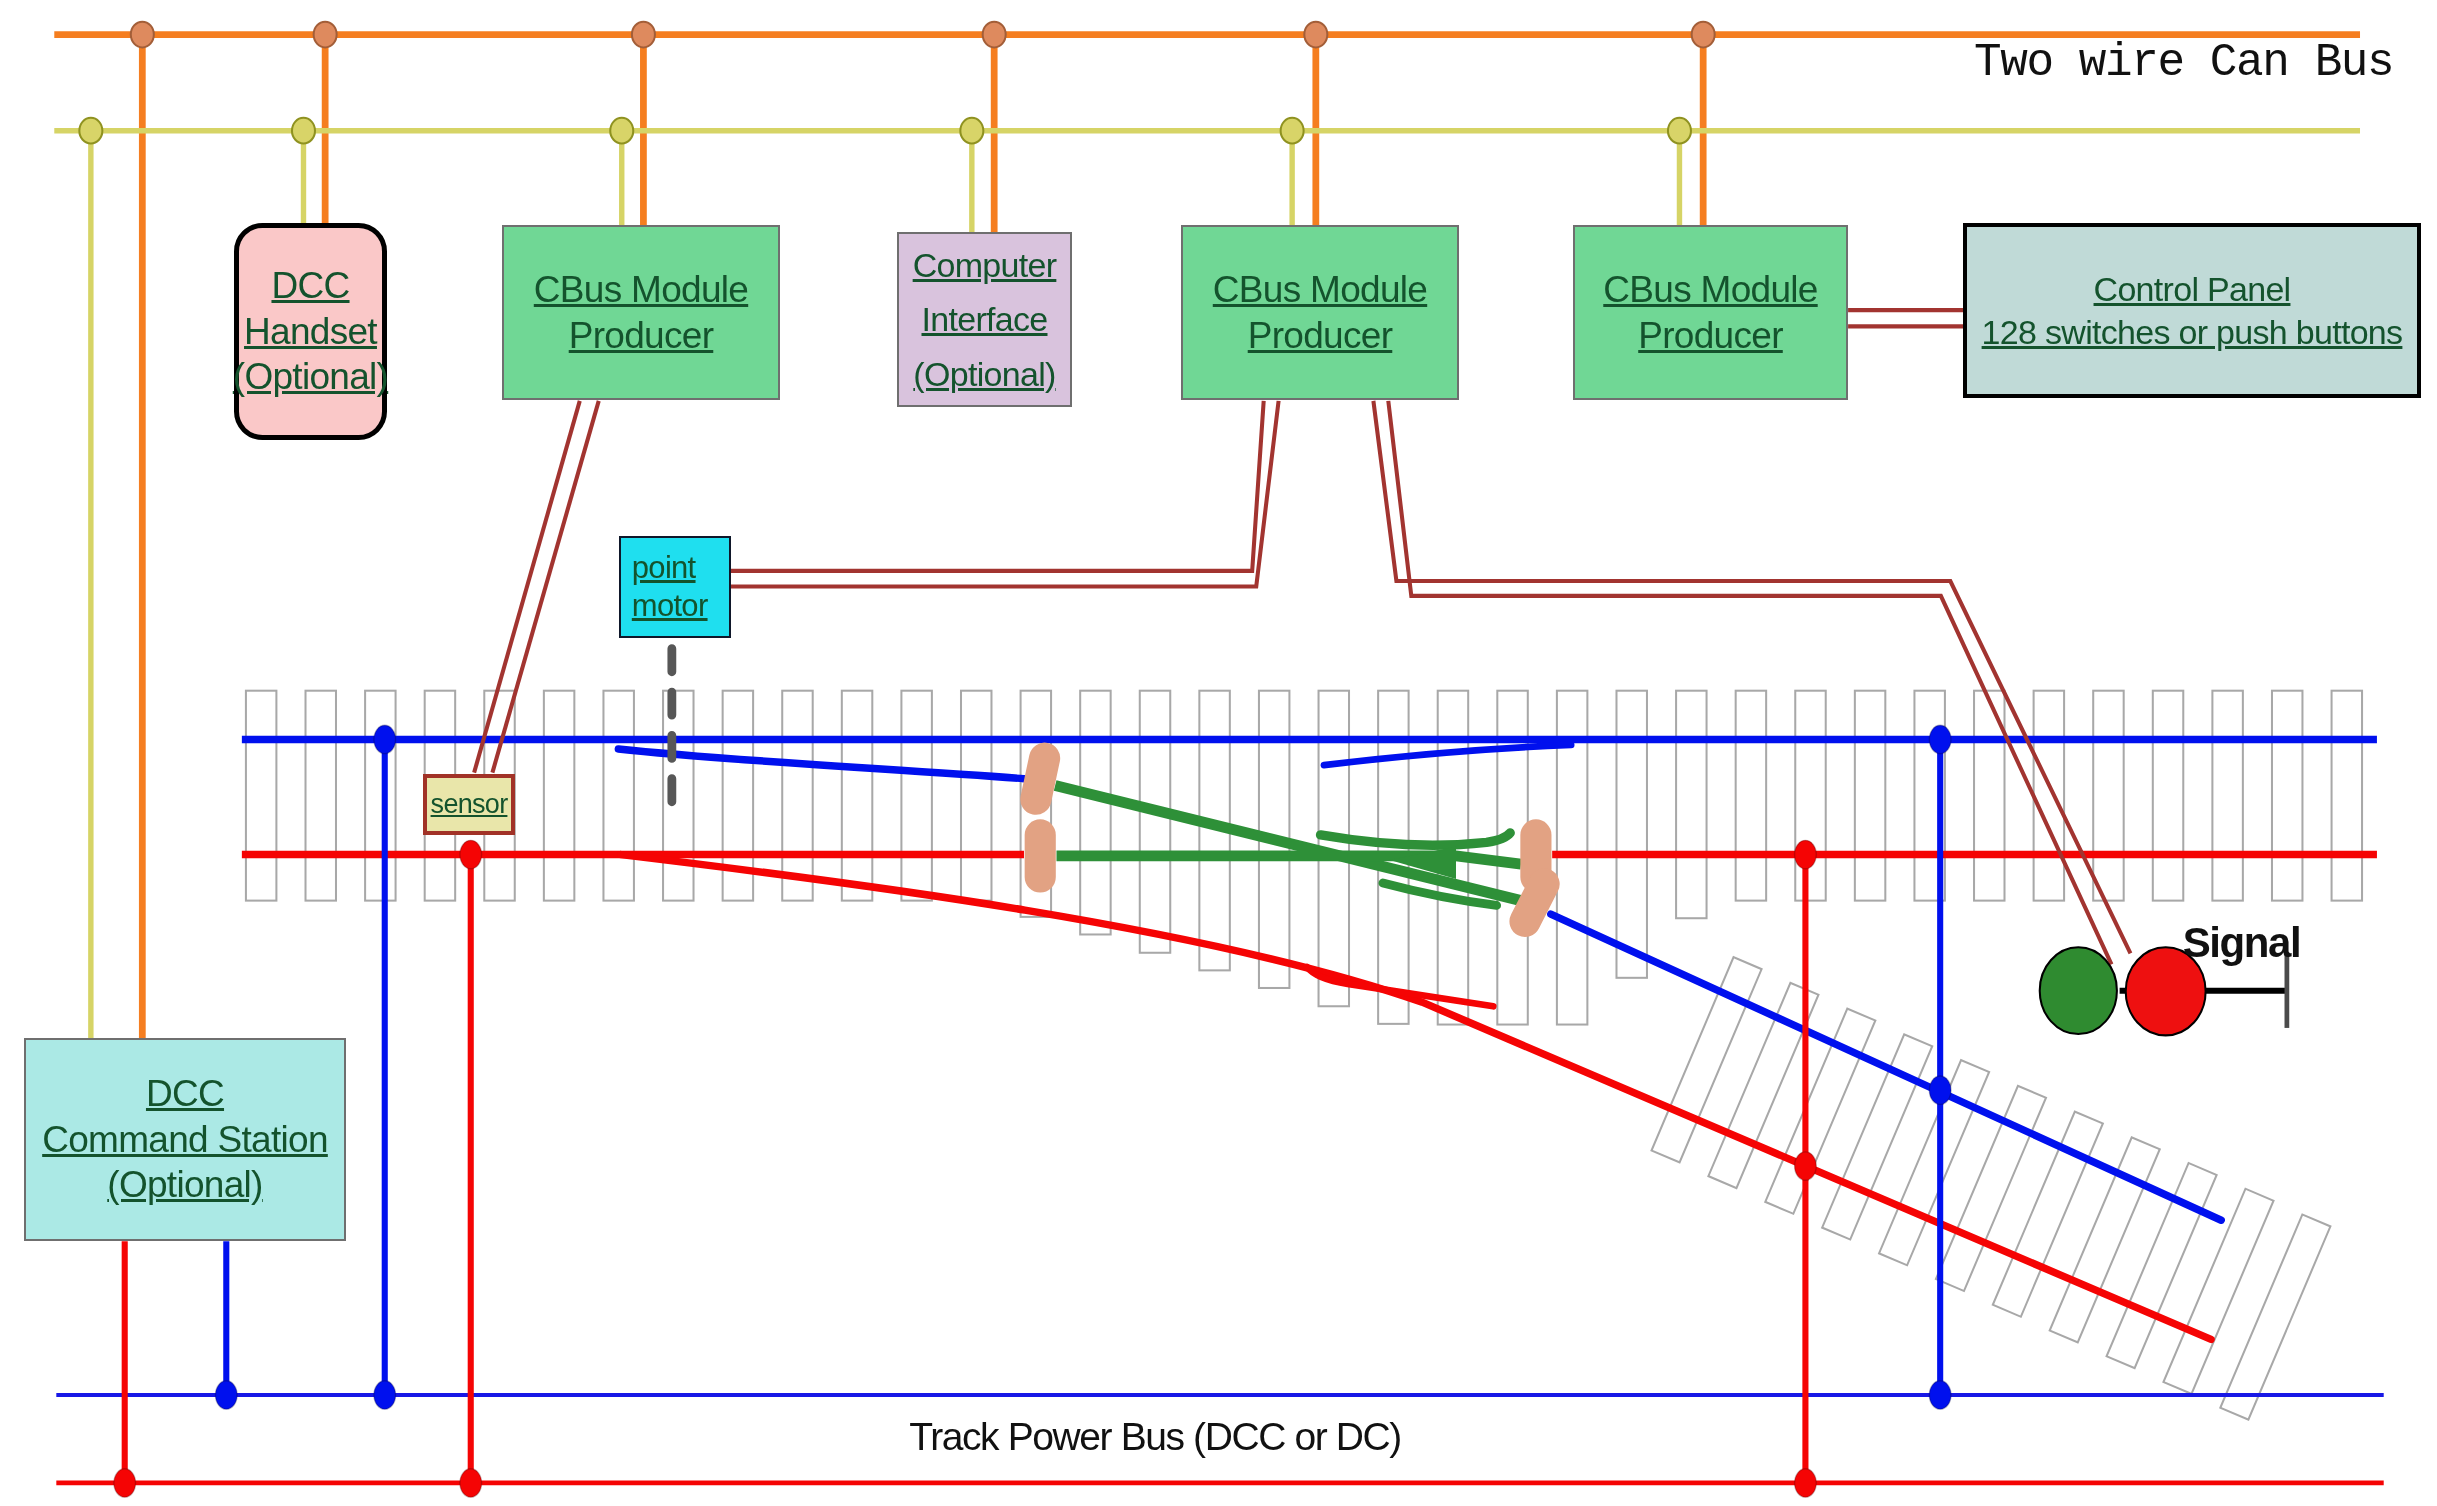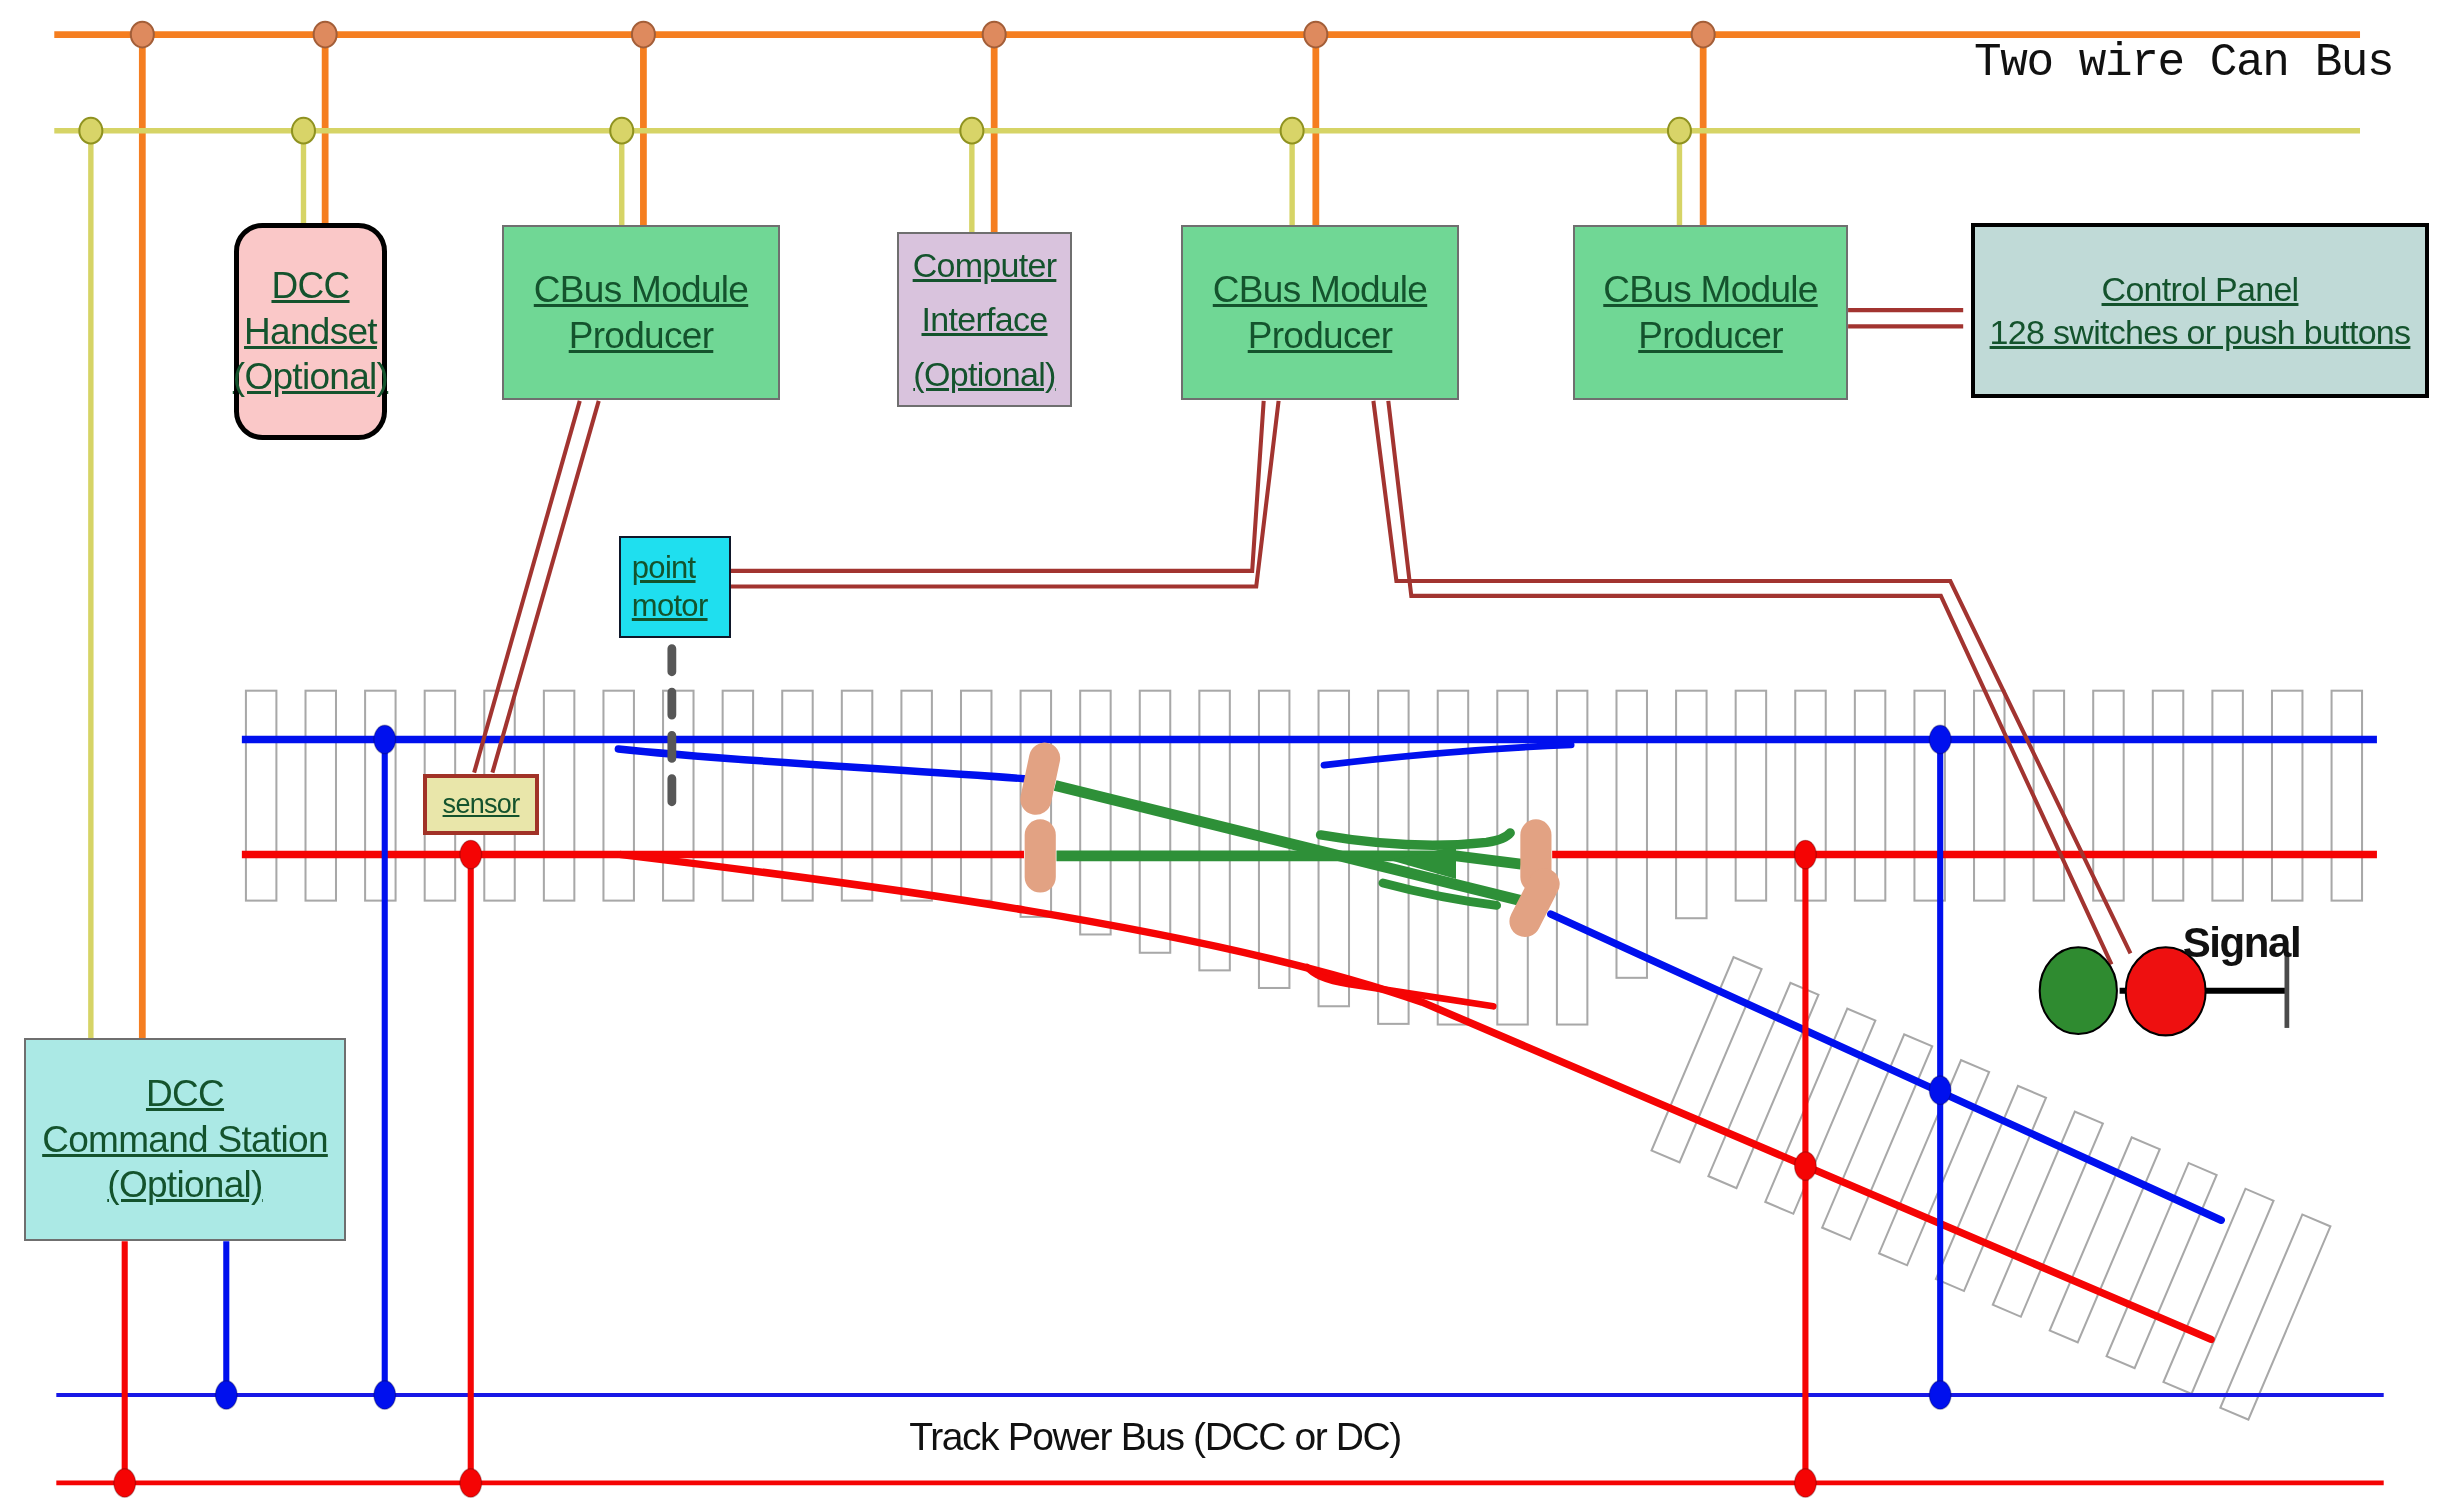--- a/index.html
+++ b/index.html
@@ -13,26 +13,26 @@
              border:5.4px solid #000;border-radius:28.4px;font-size:37px;}
   .b-producer1{left:502px;top:225px;width:278px;height:175px;background:var(--box_green);
              border:2px solid #6f6f6f;font-size:37px;}
   .b-interface{left:897px;top:232px;width:175px;height:175px;background:var(--box_purple);
              border:2px solid #6f6f6f;font-size:34px;gap:12px;}
   .b-consumer{left:1181px;top:225px;width:278px;height:175px;background:var(--box_green);
              border:2px solid #6f6f6f;font-size:37px;}
   .b-producer2{left:1573px;top:225px;width:275px;height:175px;background:var(--box_green);
              border:2px solid #6f6f6f;font-size:37px;}
   .b-panel{left:1963px;top:223px;width:458px;height:175px;background:var(--box_panel);
-             border:4.7px solid #000;font-size:34px;margin-left:8px;}
+             border:4.7px solid #000;font-size:34px;}
   .b-command{left:24px;top:1038px;width:322px;height:203px;background:var(--box_teal);
              border:2px solid #6f6f6f;font-size:37px;}
   .b-pointmotor{left:619px;top:536px;width:112px;height:102px;background:var(--box_cyan);
              border:2px solid #0f172a;font-size:31px;align-items:flex-start;padding-left:10.8px;text-align:left;}
-  .b-sensor{left:423px;top:774px;width:116px;height:61px;background:var(--sensor_fill);
+  .b-sensor{left:423px;top:774px;width:92px;height:61px;background:var(--sensor_fill);
              border:4.1px solid var(--sensor_border);font-size:27px;}
   .lbl{position:absolute;color:#111;text-align:center;letter-spacing:-1.4px;white-space:nowrap;}
   .lbl-canbus{left:1974px;top:37px;width:352px;font-size:46px;font-family:Liberation Mono, monospace;}
   .lbl-powerbus{left:884px;top:1415px;width:542px;font-size:39px;}
   .lbl-signal{left:2140px;top:919px;width:203px;font-size:42px;font-weight:bold;}
 
   
   .bus-o{stroke:var(--canbus_orange);stroke-width:10;fill:none;}
   .bus-y{stroke:var(--canbus_yellow);stroke-width:8;fill:none;}
   .dot-o{fill:var(--canbus_dot_orange);stroke:#a35e38;stroke-width:3;}

